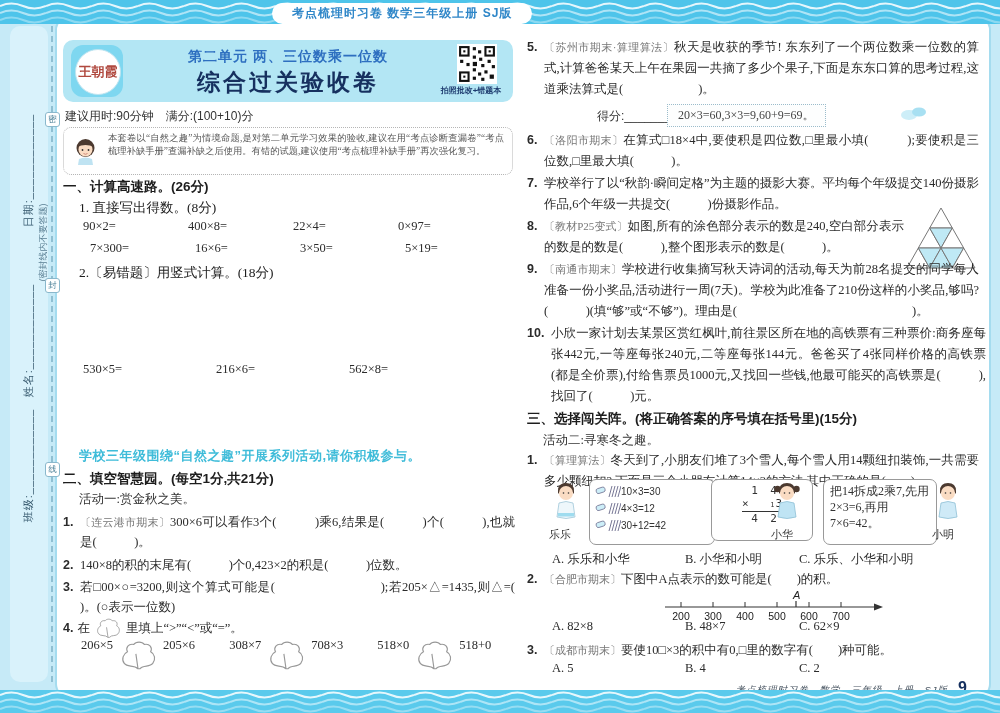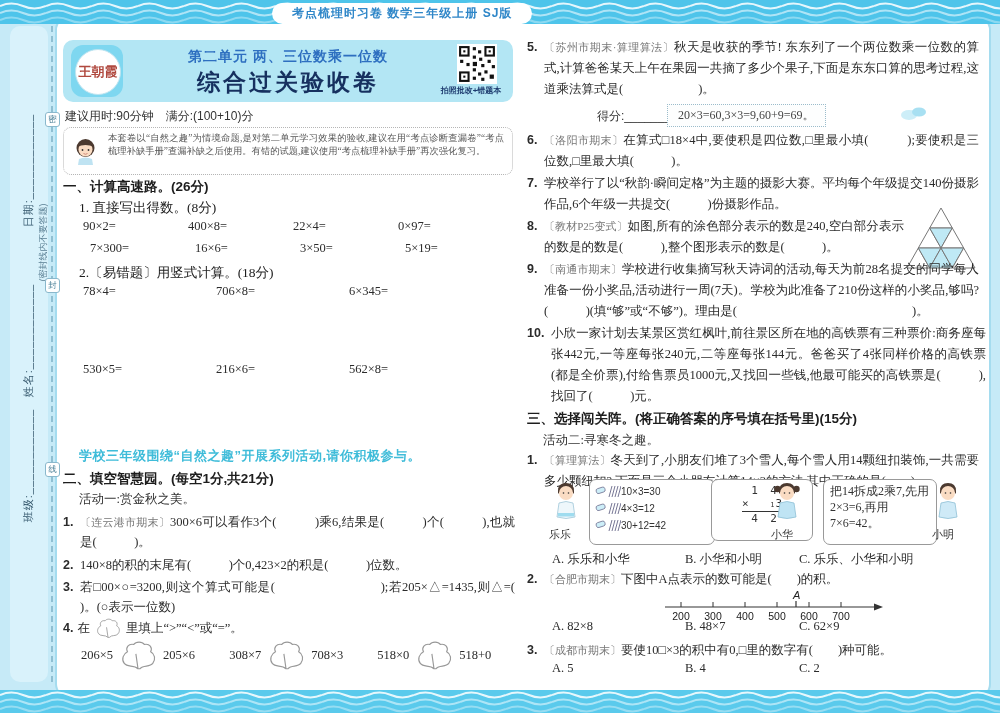--- a/index.html
+++ b/index.html
@@ -52,21 +52,21 @@
   .q{position:absolute;padding-left:17px;width:435px;font-size:12.5px;line-height:21px;color:#2b2b2b;
      text-align:justify;word-break:break-all;font-family:"Liberation Serif",serif;}
   .lq{line-height:20px;}
   .qnum{position:absolute;left:0;top:0;font-weight:bold;font-family:"Liberation Sans",sans-serif;}
   .qtag{color:#777;font-size:11px;}
   .eqrow{position:absolute;display:flex;font-size:12.5px;font-family:"Liberation Serif",serif;}
   .eqrow span.c4{width:105px;} .eqrow span.c3{width:133px;}
   .banner{position:absolute;font-size:13px;font-weight:bold;color:#3fbcd9;letter-spacing:.5px;}
   .leafline{position:absolute;display:flex;align-items:center;font-size:12.5px;
             font-family:"Liberation Serif",serif;}
-  .leafrow{position:absolute;display:flex;align-items:center;font-size:12.5px;
+  .leafrow{position:absolute;display:flex;align-items:flex-start;font-size:12.5px;
            font-family:"Liberation Serif",serif;}
   .leafrow .eq{margin:0 6px;} .leafrow .gap{width:22px;}
   .thinkbox{position:absolute;left:140px;top:86px;border:1px dotted #9bbccb;background:#fdfefe;
             padding:2px 10px;font-size:12px;color:#444;font-family:"Liberation Serif",serif;}
   .deco{position:absolute;left:372px;top:86px;}
   .tri-fig{position:absolute;left:378px;top:188px;}
   
   .kids{position:absolute;left:0;top:461px;width:456px;height:74px;}
   .kid-fig{position:absolute;top:2px;}
   .kid-name{position:absolute;top:48px;font-size:11px;color:#333;}
@@ -202,25 +202,20 @@
         <span class="c4">22×4=</span>
         <span>0×97=</span>
       </div>
       <div class="eqrow" style="left:27px;top:223px;">
         <span class="c4">7×300=</span>
         <span class="c4">16×6=</span>
         <span class="c4">3×50=</span>
         <span>5×19=</span>
       </div>
       <div class="sect" style="left:16px;top:246px;font-weight:normal;font-family:'Liberation Serif',serif;">2.〔易错题〕用竖式计算。(18分)</div>
-      <div class="eqrow" style="left:20px;top:266px;">
-        <span class="c3">78×4=</span>
-        <span class="c3">706×8=</span>
-        <span>6×345=</span>
-      </div>
       <div class="eqrow" style="left:20px;top:344px;">
         <span class="c3">530×5=</span>
         <span class="c3">216×6=</span>
         <span>562×8=</span>
       </div>
 
       <div class="banner" style="left:16px;top:429px;">学校三年级围绕“自然之趣”开展系列活动,请你积极参与。</div>
       <div class="sect" style="left:0;top:452px;">二、填空智慧园。(每空1分,共21分)</div>
       <div class="subact" style="left:16px;top:473px;">活动一:赏金秋之美。</div>
 
@@ -420,14 +415,17 @@
       <div class="q" style="top:622px;">
         <span class="qnum">3.</span><span class="qtag">〔成都市期末〕</span><span>要使10□×3的积中有0,□里的数字有(　　)种可能。</span>
       </div>
       <div class="opts" style="left:25px;top:643px;">
         <span class="o1">A. 5</span>
         <span class="o2">B. 4</span>
         <span>C. 2</span>
       </div>
     </div>
 
+    <div class="footer">
+      <span>考点梳理时习卷　数学　三年级　上册　SJ版</span><span class="pageno">9</span>
+    </div>
   </div>
 </div>
 
 </body></html>

